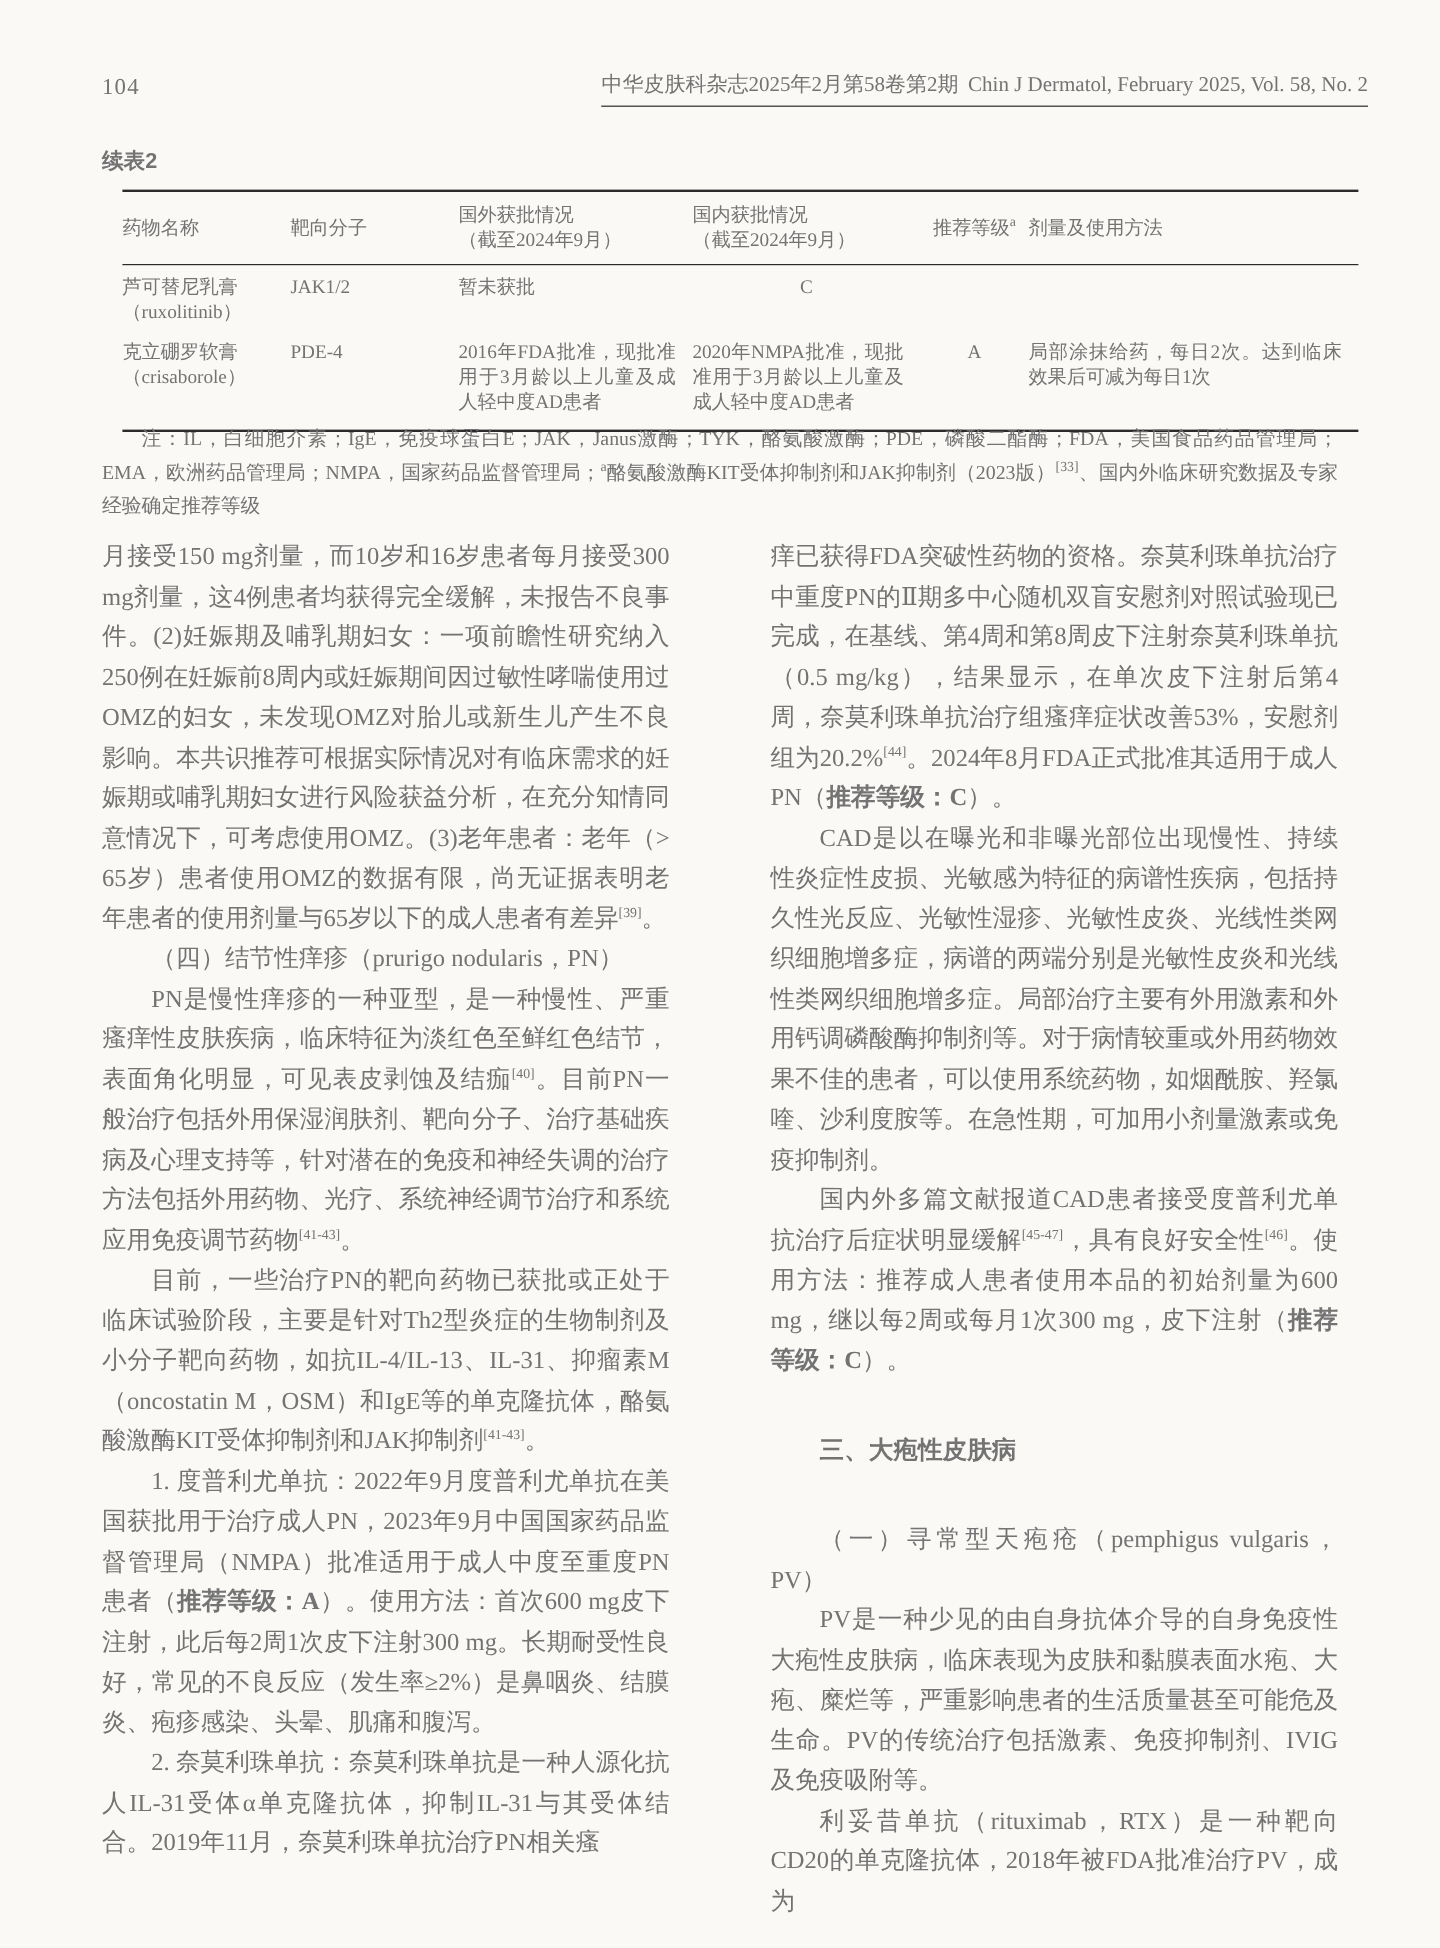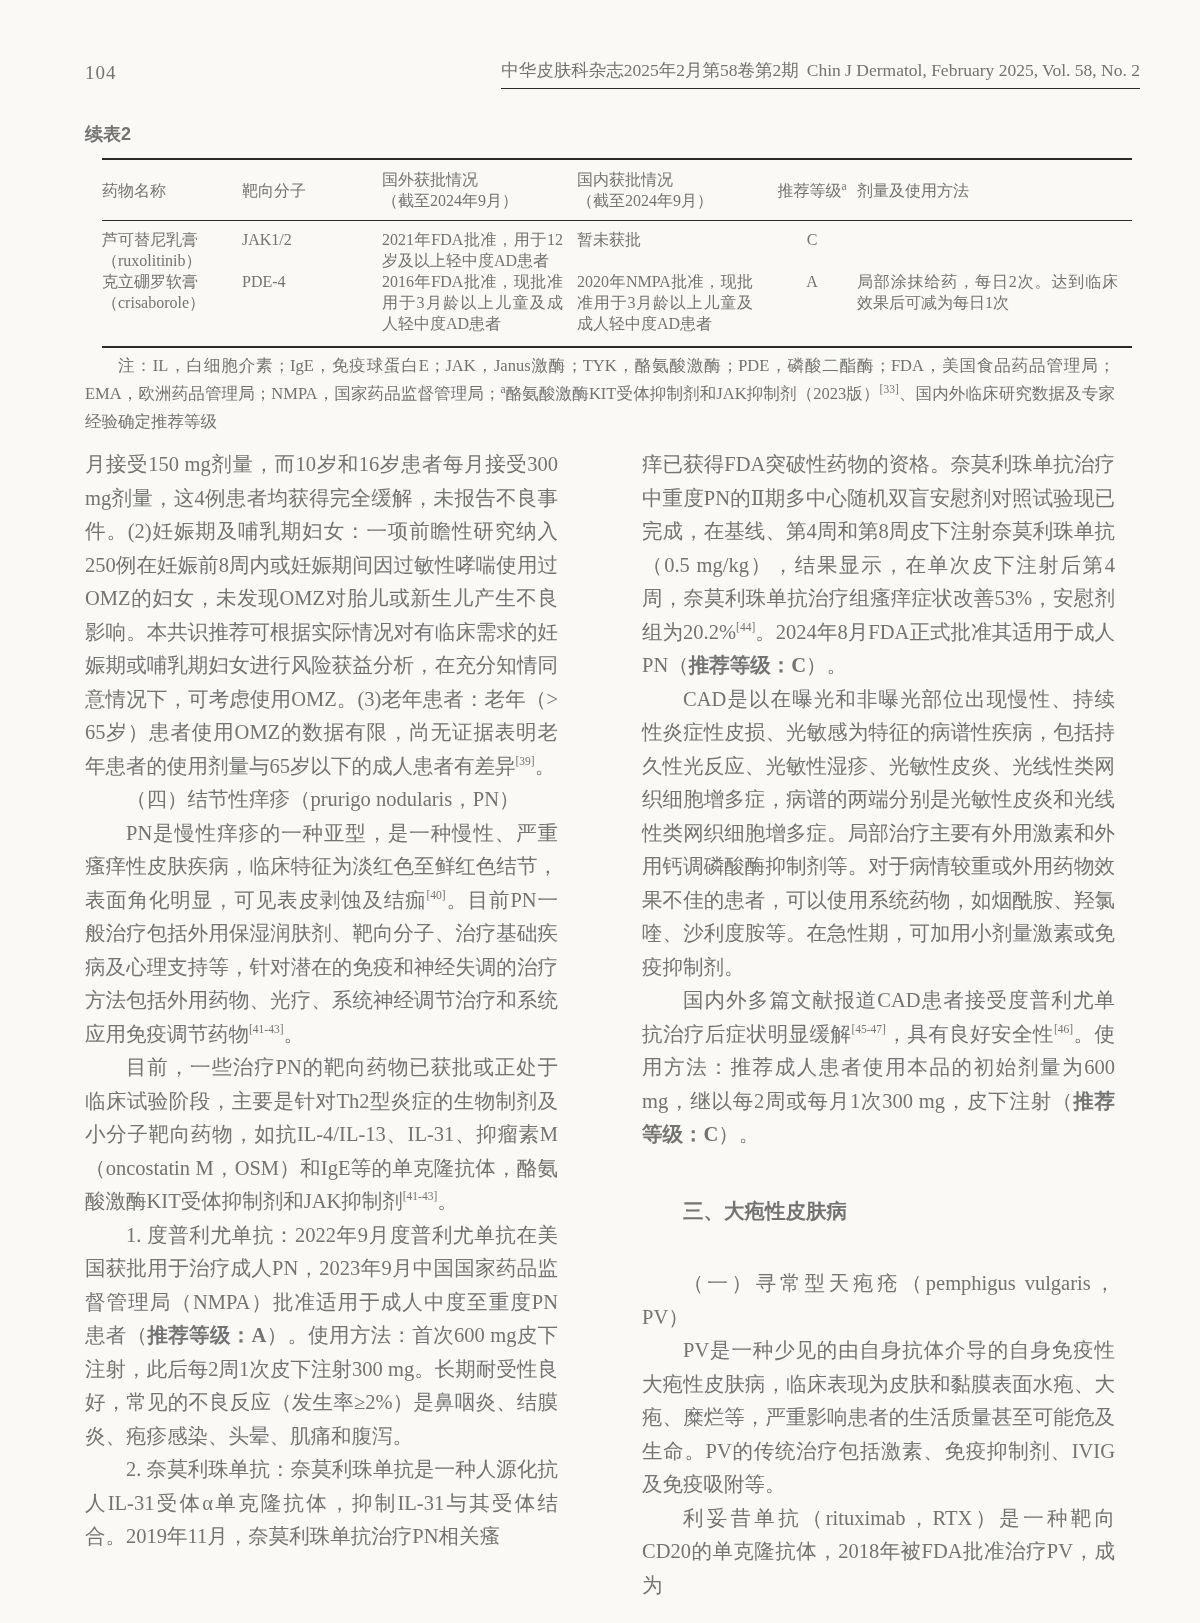--- a/index.html
+++ b/index.html
@@ -47,20 +47,21 @@
     border-bottom:1.5px solid #2b2b2b;
     padding:9px 0 9px 0;
     min-height:42px;
   }
   .tbl-head .cell{padding-right:14px;}
   .tbl-body{padding:8px 0 12px 0;}
   .tbl-row{
     display:grid;
     grid-template-columns:140px 140px 195px 190px 90px 1fr;
     align-items:start;
+    margin-bottom:12px;
   }
   .tbl-row:last-child{margin-bottom:0;}
   .tbl-row .cell{padding-right:14px;}
   .cell.center{text-align:center;padding-right:0;}
   .cell.justify{text-align:justify;}
   
   .table-note{
     position:absolute;left:85px;top:352px;width:1030px;
     font-size:16.5px;line-height:28px;
     text-indent:2em;text-align:justify;
@@ -71,21 +72,21 @@
     display:flex;justify-content:space-between;
   }
   .col{
     width:473px;
     font-size:20.5px;line-height:33.5px;
     text-align:justify;
   }
   .para{margin:0;text-indent:2em;}
   .para.noindent{text-indent:0;}
   .para.sec-heading{
-    font-family:Liberation Sans, sans-serif;
+    font-family:Liberation Mono, monospace;
     font-weight:bold;
     margin:42px 0 40px 0;
   }
   sup{font-size:11.5px;vertical-align:super;line-height:0;}
   b{font-weight:bold;}
 </style>
 </head>
 <body>
 
 <div class="page">
@@ -107,21 +108,20 @@
         <div class="cell center"><span>推荐等级</span><sup>a</sup></div>
         <div class="cell"><span>剂量及使用方法</span></div>
       </div>
     <div class="tbl-body" id="tbl-body">
         <div class="tbl-row">
           <div class="cell">
             <div>芦可替尼乳膏</div>
             <div>（ruxolitinib）</div>
           </div>
           <div class="cell">JAK1/2</div>
-          <div class="cell justify">2021年FDA批准，用于12岁及以上轻中度AD患者</div>
           <div class="cell justify">暂未获批</div>
           <div class="cell center">C</div>
         </div>
         <div class="tbl-row">
           <div class="cell">
             <div>克立硼罗软膏</div>
             <div>（crisaborole）</div>
           </div>
           <div class="cell">PDE-4</div>
           <div class="cell justify">2016年FDA批准，现批准用于3月龄以上儿童及成人轻中度AD患者</div>

